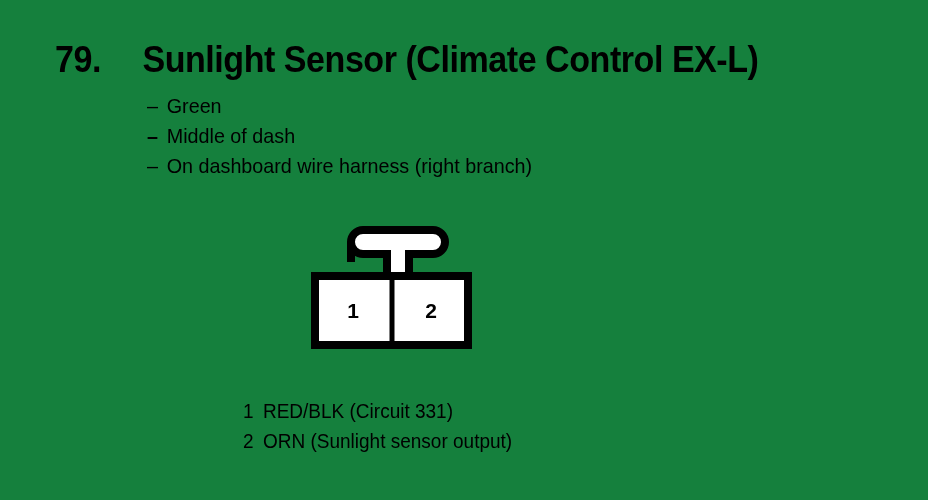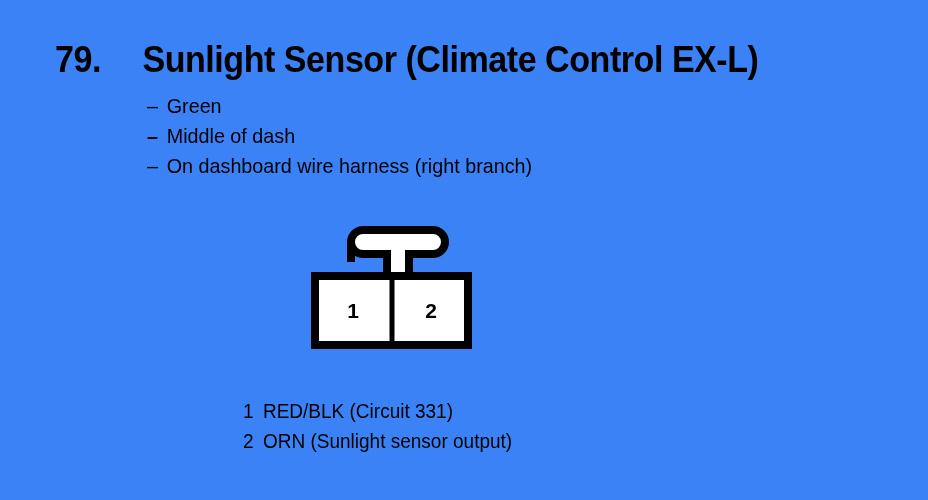--- a/index.html
+++ b/index.html
@@ -5,21 +5,21 @@
 <style>
   html, body {
     margin: 0;
     padding: 0;
     background: #ffffff;
   }
   #page {
     position: relative;
     width: 928px;
     height: 500px;
-    background: #3b82f6;
+    background: #15803d;
     overflow: hidden;
     font-family: "Liberation Sans", "DejaVu Sans", sans-serif;
     color: #000000;
   }
 
   
   #heading {
     position: absolute;
     left: 55px;
     top: 38px;

